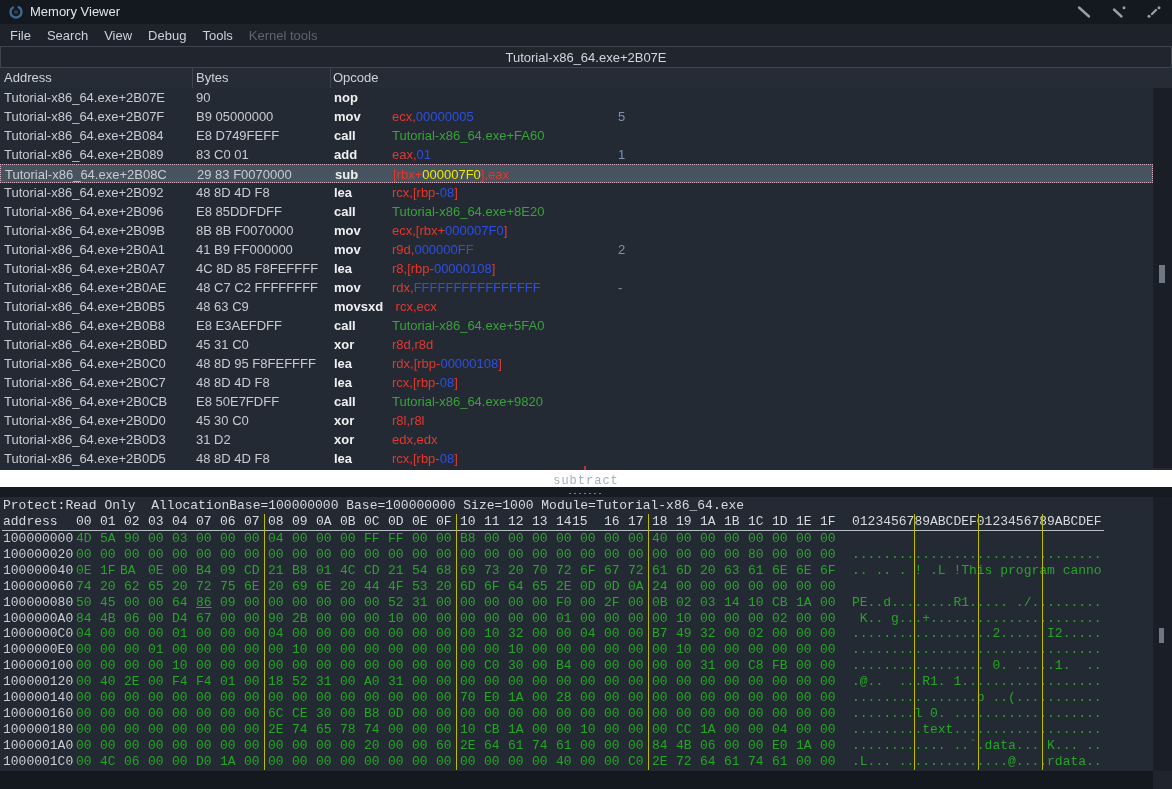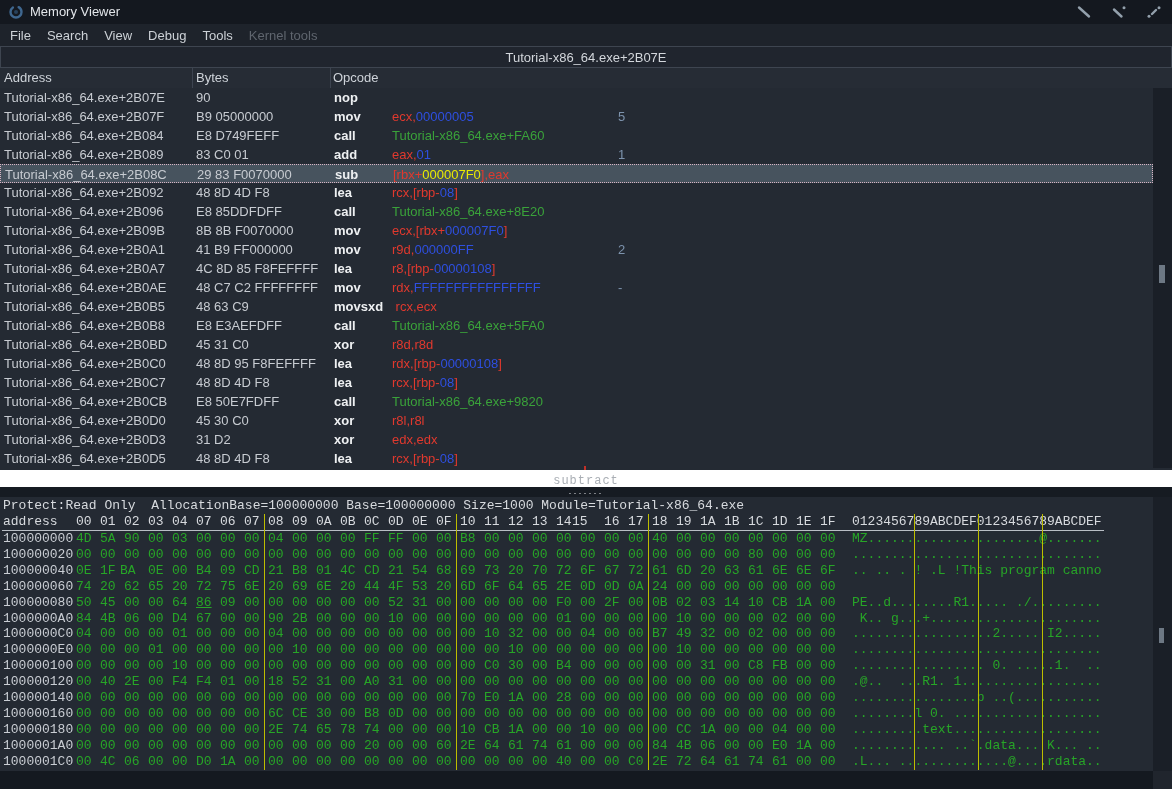--- a/index.html
+++ b/index.html
@@ -337,21 +337,20 @@
         <span class="hbyte" style="left: 604px; color: rgb(39, 165, 39);">00</span>
         <span class="hbyte" style="left: 628px; color: rgb(39, 165, 39);">00</span>
         <span class="hbyte" style="left: 652px; color: rgb(39, 165, 39);">40</span>
         <span class="hbyte" style="left: 676px; color: rgb(39, 165, 39);">00</span>
         <span class="hbyte" style="left: 700px; color: rgb(39, 165, 39);">00</span>
         <span class="hbyte" style="left: 724px; color: rgb(39, 165, 39);">00</span>
         <span class="hbyte" style="left: 748px; color: rgb(39, 165, 39);">00</span>
         <span class="hbyte" style="left: 772px; color: rgb(39, 165, 39);">00</span>
         <span class="hbyte" style="left: 796px; color: rgb(39, 165, 39);">00</span>
         <span class="hbyte" style="left: 820px; color: rgb(39, 165, 39);">00</span>
-        <span class="hascii" style="color: rgb(39, 165, 39);">MZ......................@.......</span>
       </div>
       <div class="hexrow" style="top: 15.9px;">
         <span class="haddr">100000020</span>
         <span class="hbyte" style="left: 76px; color: rgb(39, 165, 39);">00</span>
         <span class="hbyte" style="left: 100px; color: rgb(39, 165, 39);">00</span>
         <span class="hbyte" style="left: 124px; color: rgb(39, 165, 39);">00</span>
         <span class="hbyte" style="left: 148px; color: rgb(39, 165, 39);">00</span>
         <span class="hbyte" style="left: 172px; color: rgb(39, 165, 39);">00</span>
         <span class="hbyte" style="left: 196px; color: rgb(39, 165, 39);">00</span>
         <span class="hbyte" style="left: 220px; color: rgb(39, 165, 39);">00</span>

